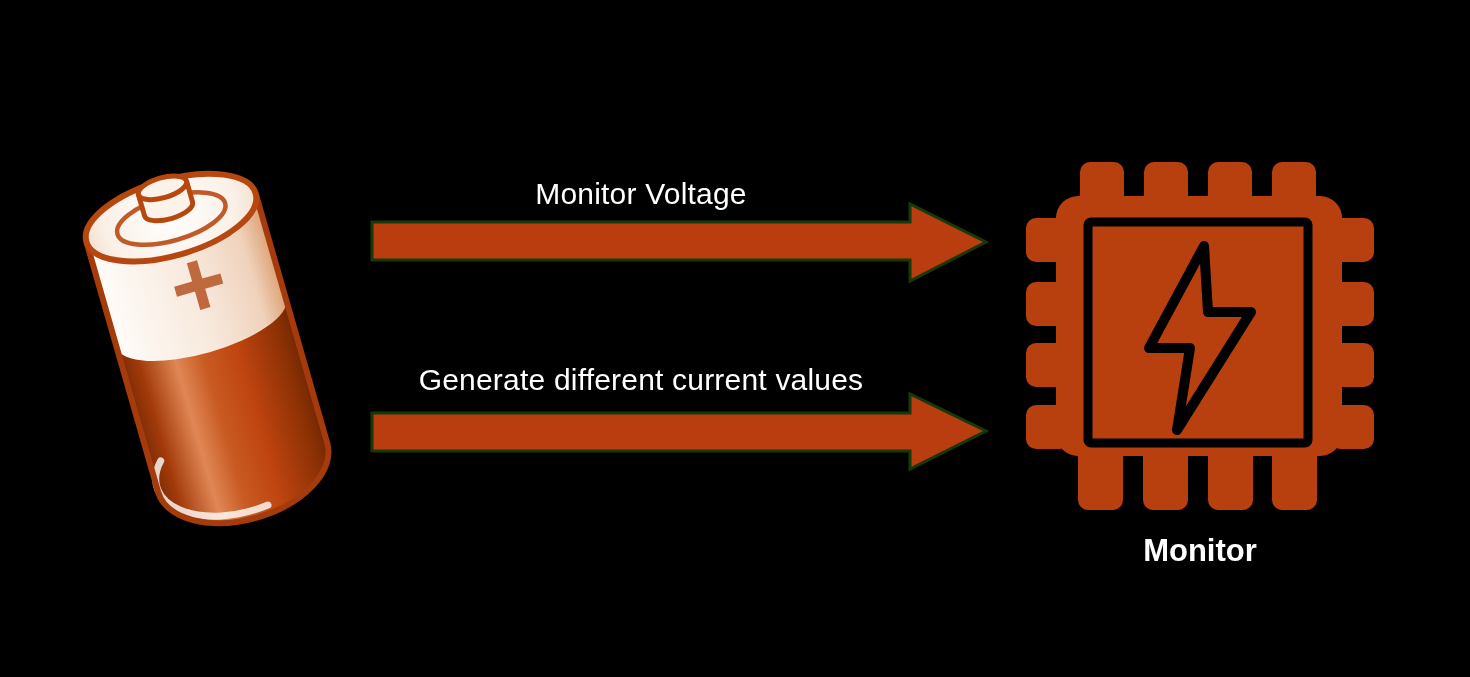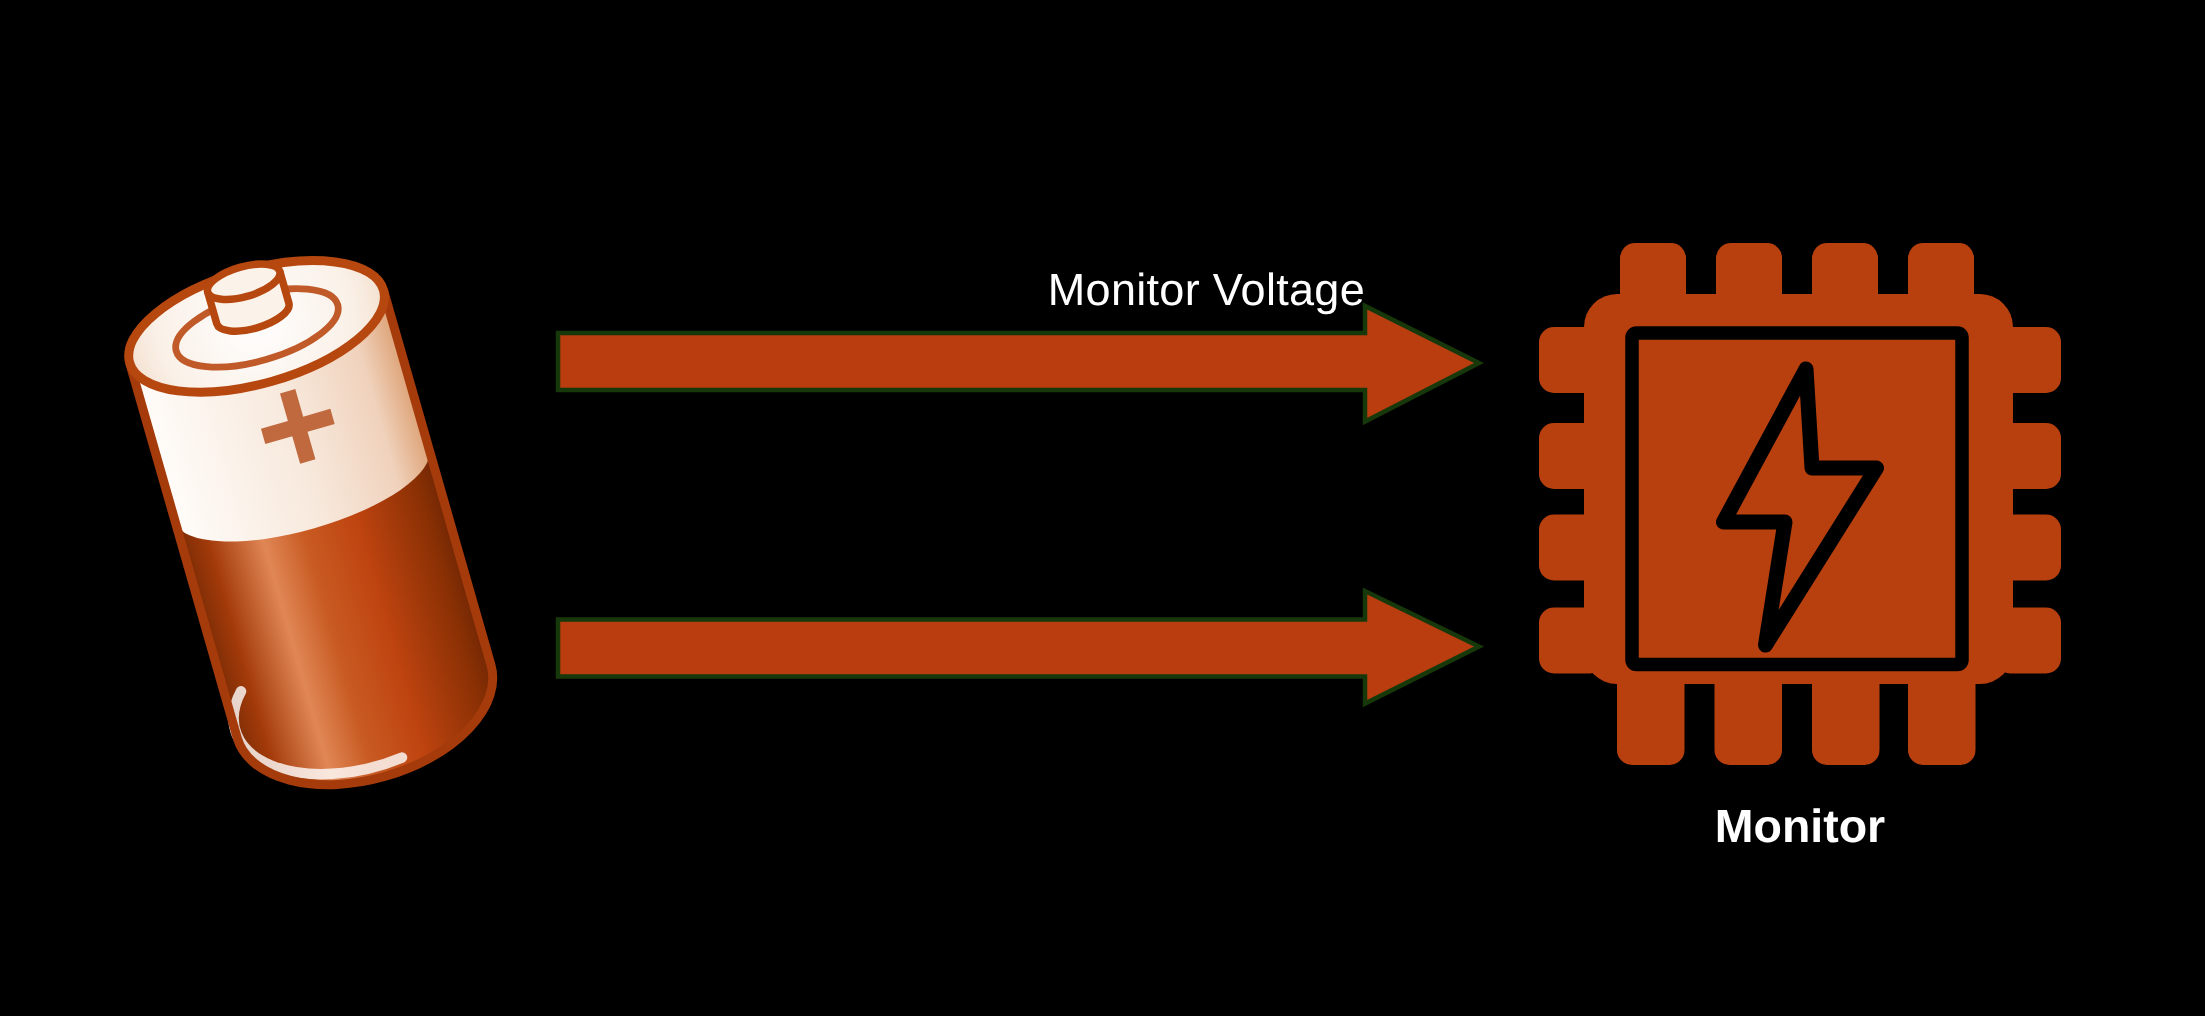--- a/index.html
+++ b/index.html
@@ -14,21 +14,21 @@
   .arrow-label {
     position:absolute;
     left:372px; width:538px;
     text-align:center;
     color:#FFFFFF;
     font-size:30px;
     line-height:34px;
     letter-spacing:0.2px;
     white-space:nowrap;
   }
-  .label-monitor { top:177px;text-align:right; }
+  .label-monitor { top:177px; }
   .label-generate { top:363px; }
   .chip-label {
     position:absolute;
     left:1058px; top:533px; width:284px;
     text-align:center;
     color:#FFFFFF;
     font-size:31px;
     font-weight:bold;
     white-space:nowrap;
   }
@@ -112,16 +112,17 @@
       <rect class="chip-fill" x="1056" y="196" width="286" height="260" rx="22"></rect>
 
       <rect class="chip-stroke" x="1088" y="222" width="220" height="221" rx="3" stroke-width="9"></rect>
 
       <path class="chip-stroke" d="M 1204,246 L 1149,348 L 1190,348 L 1177,430 L 1251,312 L 1208,312 Z" stroke-width="10" stroke-linejoin="round" stroke-linecap="round"></path>
     </g>
   </svg>
 
   <div class="arrow-label label-monitor">Monitor Voltage</div>
 
+  <div class="arrow-label label-generate">Generate different current values</div>
 
   <div class="chip-label">Monitor</div>
 
 </div>
 
 </body></html>

